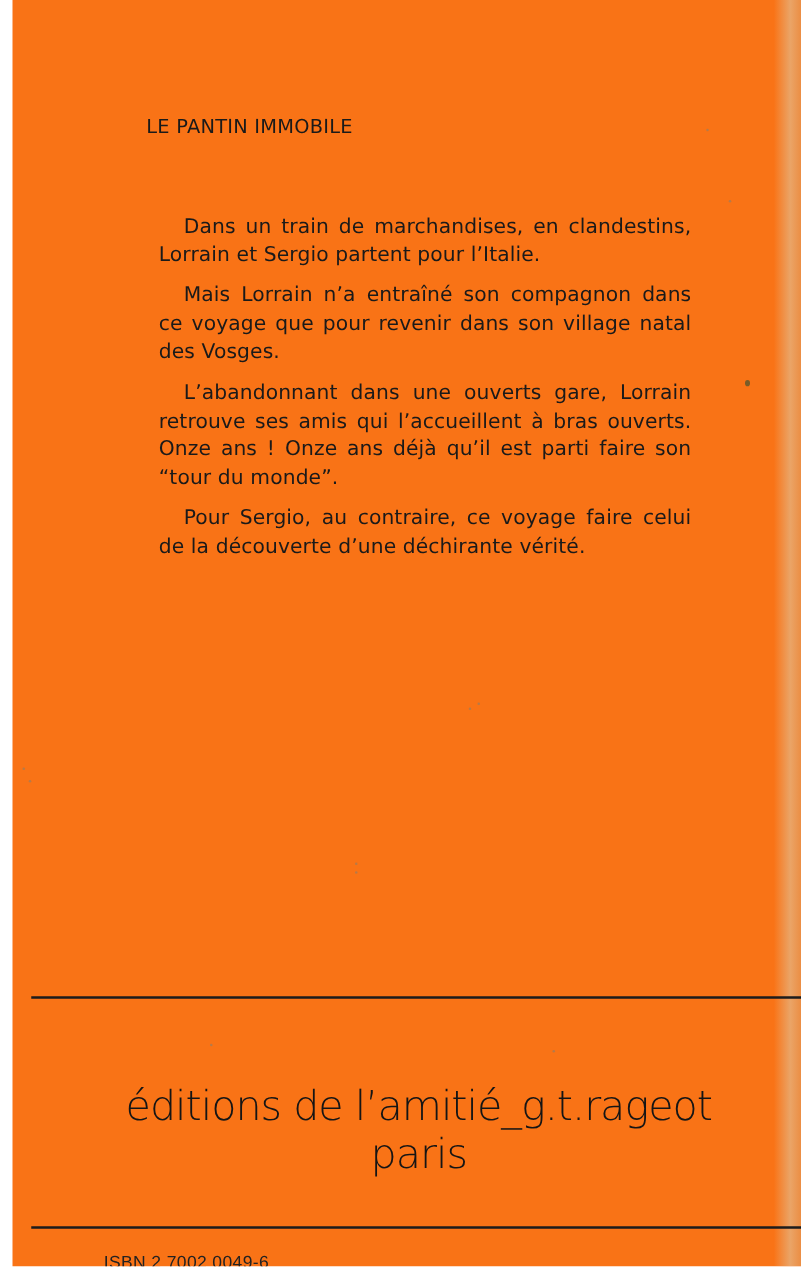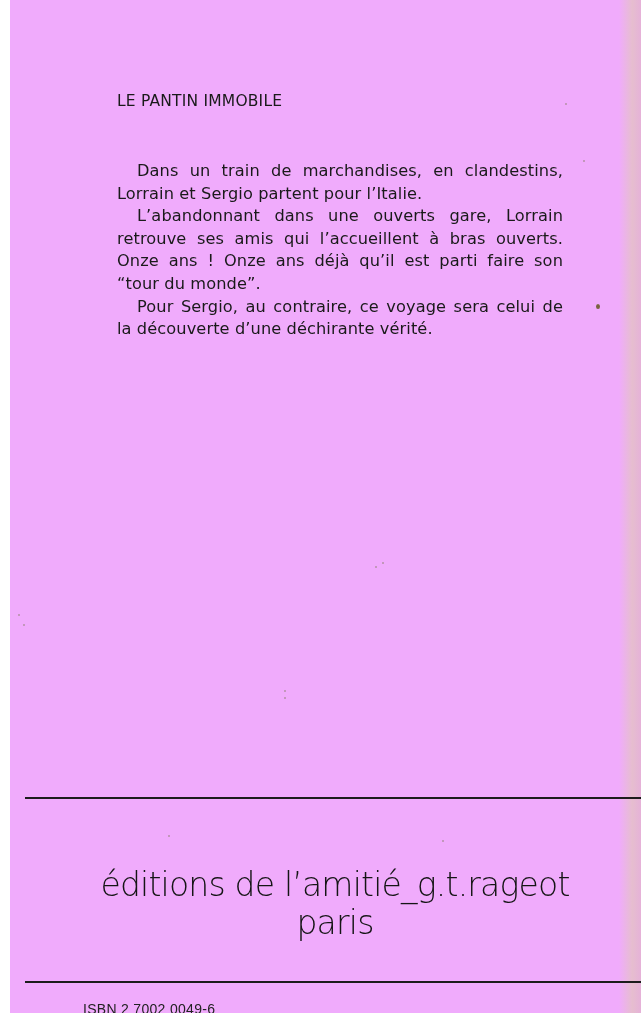--- a/index.html
+++ b/index.html
@@ -12,21 +12,21 @@
       height: 1024px;
       position: relative;
       overflow: hidden;
     }
     .page {
       position: absolute;
       left: 10px;
       top: 0;
       width: 631px;
       height: 1013px;
-      background: #f0abfc;
+      background: #f97316;
       overflow: hidden;
     }
     .spine-stain {
       position: absolute;
       right: 0;
       top: 0;
       width: 22px;
       height: 1013px;
       background: linear-gradient(to right, rgba(253,250,239,0) 0%, rgba(222,205,170,0.55) 60%, rgba(210,190,150,0.35) 100%);
     }
@@ -46,21 +46,21 @@
       position: absolute;
       left: 107px;
       top: 160px;
       width: 446px;
       font-family: "DejaVu Sans", sans-serif;
       font-size: 16.2px;
       line-height: 22.6px;
       color: #1a1a1a;
     }
     .blurb p {
-      margin: 0;
+      margin: 10px;
       text-align: justify;
       text-align-last: left;
       text-indent: 20px;
       letter-spacing: 0.1px;
     }
     .rule {
       position: absolute;
       left: 15px;
       right: 0;
       height: 2px;
@@ -112,22 +112,23 @@
 </head>
 <body>
 
 <div class="page">
   <div class="spine-stain"></div>
 
   <h1 class="title">LE PANTIN IMMOBILE</h1>
 
   <div class="blurb">
     <p>Dans un train de marchandises, en clandestins, Lorrain et Sergio partent pour l’Italie.</p>
+    <p>Mais Lorrain n’a entraîné son compagnon dans ce voyage que pour revenir dans son village natal des Vosges.</p>
     <p>L’abandonnant dans une ouverts gare, Lorrain retrouve ses amis qui l’accueillent à bras ouverts. Onze ans ! Onze ans déjà qu’il est parti faire son “tour du monde”.</p>
-    <p>Pour Sergio, au contraire, ce voyage sera celui de la découverte d’une déchirante vérité.</p>
+    <p>Pour Sergio, au contraire, ce voyage faire celui de la découverte d’une déchirante vérité.</p>
   </div>
 
   <div class="rule top"></div>
 
   <div class="publisher">
     <span class="line">éditions de l’amitié_g.t.rageot</span>
     <span class="line">paris</span>
   </div>
 
   <div class="rule bottom"></div>

